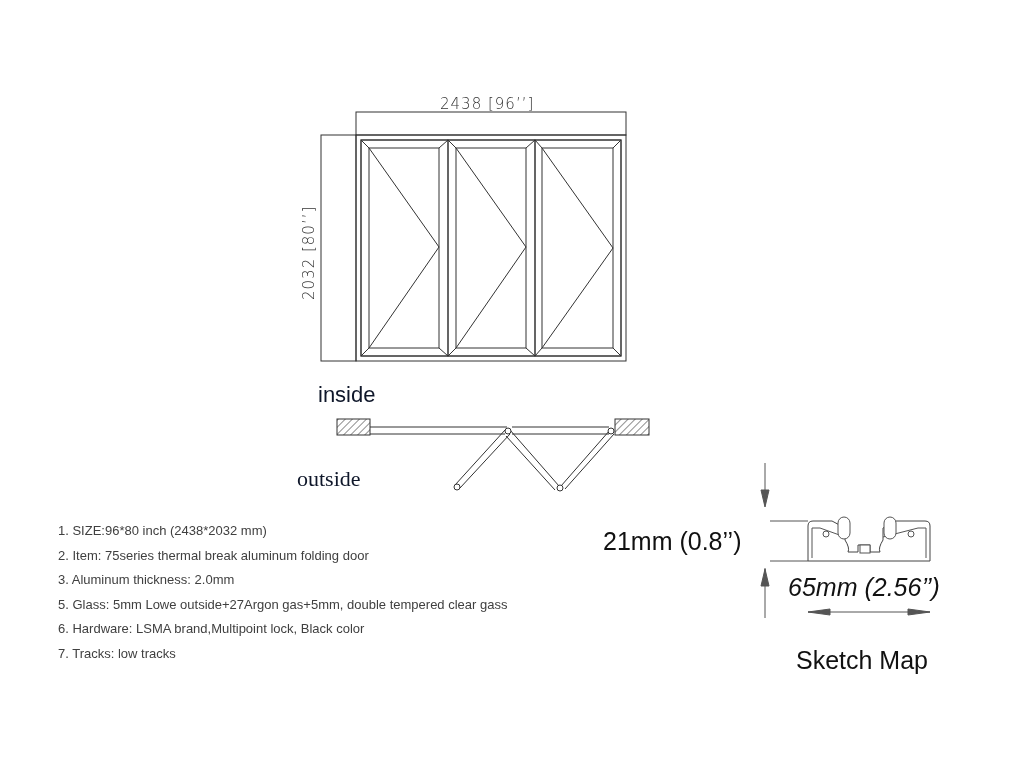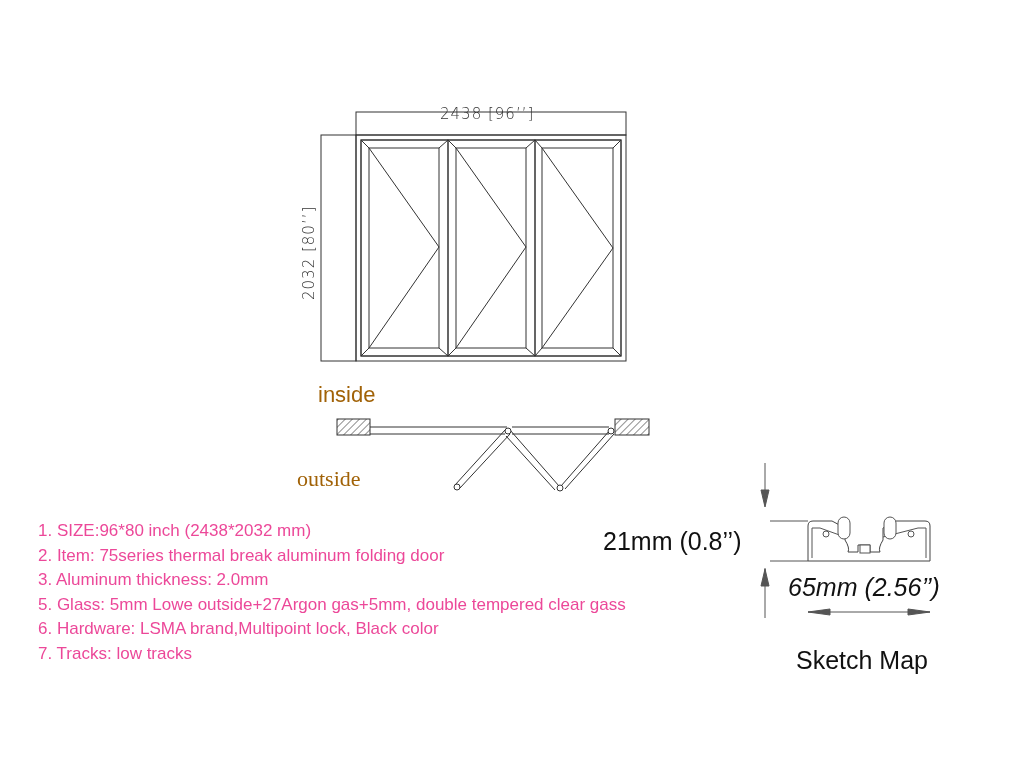--- a/index.html
+++ b/index.html
@@ -1,21 +1,21 @@
 <!DOCTYPE html>
 <html><head>
 <meta charset="utf-8">
 <style>
   html,body{margin:0;padding:0;background:#fff;}
   body{width:1024px;height:771px;position:relative;overflow:hidden;font-family:"Liberation Sans",sans-serif;color:#111;}
   .abs{position:absolute;}
   svg{position:absolute;left:0;top:0;}
   .dimtext{font-family:"DejaVu Sans",sans-serif;font-weight:200;font-size:15px;color:#333;letter-spacing:1px;white-space:nowrap;}
-  .label-lg{font-size:22px;color:#a16207;white-space:nowrap;}
-  .spec{font-size:17px;color:#ec4899;white-space:nowrap;line-height:24.6px;}
+  .label-lg{font-size:22px;color:#0f172a;white-space:nowrap;}
+  .spec{font-size:13px;color:#404040;white-space:nowrap;line-height:24.6px;margin-left:20px;}
   .spec-list{left:38px;top:519px;}
   .big{font-size:25px;color:#111;white-space:nowrap;}
 </style>
 </head>
 <body>
 
 <svg width="1024" height="771">
   <defs>
     <pattern id="hatch" patternUnits="userSpaceOnUse" width="5" height="5" patternTransform="rotate(45)">
       <line x1="0" y1="0" x2="0" y2="5" stroke="#444" stroke-width="1.2"></line>
@@ -92,21 +92,21 @@
     <rect x="884" y="517" width="12" height="22" rx="6" fill="#fff"></rect>
     <rect x="860" y="545" width="10" height="8" fill="#fff"></rect>
     <circle cx="826" cy="534" r="3"></circle>
     <circle cx="911" cy="534" r="3"></circle>
     <line x1="808" y1="612" x2="930" y2="612"></line>
     <polygon points="808,612 830,609 830,615" fill="#555"></polygon>
     <polygon points="930,612 908,609 908,615" fill="#555"></polygon>
   </g>
 </svg>
 
-<div class="abs dimtext" style="left:440px;top:95px;margin-top:10px;">2438 [96’’]</div>
+<div class="abs dimtext" style="left:440px;top:95px;">2438 [96’’]</div>
 <div class="abs dimtext" style="left:300px;top:248px;transform:rotate(-90deg);transform-origin:0 0;top:300px;">2032 [80’’]</div>
 
 <div class="abs label-lg" style="left:318px;top:382px;">inside</div>
 <div class="abs label-lg" style="left:297px;top:466px;font-family:Liberation Serif, serif;">outside</div>
 
 <div class="abs big" style="left:603px;top:527px;">21mm (0.8’’)</div>
 <div class="abs big" style="left:788px;top:573px;font-style:italic;">65mm (2.56’’)</div>
 <div class="abs big" style="left:796px;top:646px;">Sketch Map</div>
 
 <div class="abs spec-list">

